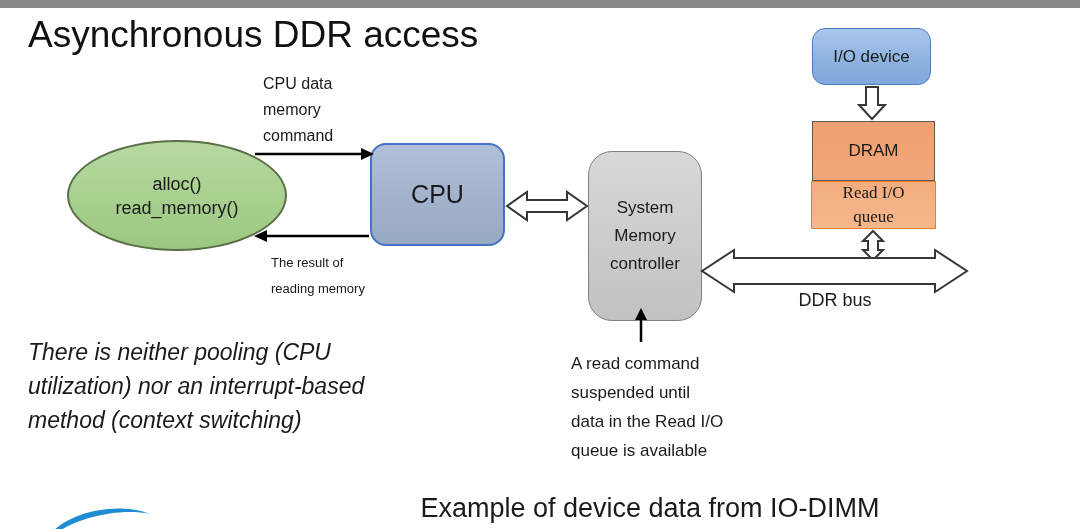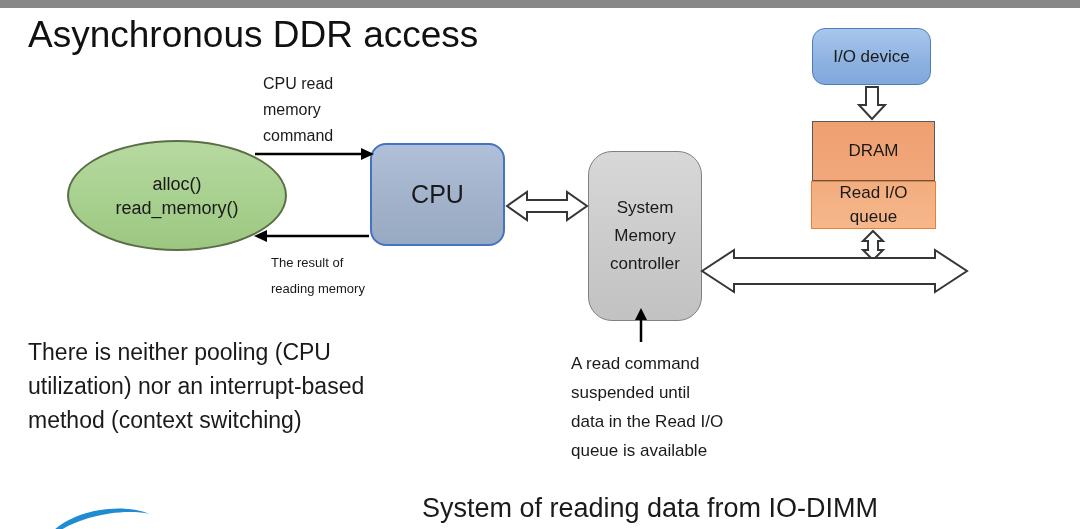--- a/index.html
+++ b/index.html
@@ -8,21 +8,21 @@
     position:relative; width:1080px; height:529px; background:#ffffff;
     overflow:hidden; font-family:"Liberation Sans", sans-serif; color:#1a1a1a;
     margin:8px auto;
   }
   .abs { position:absolute; }
   .pre { white-space:pre-line; }
   .title { left:28px; top:6px; font-size:37px; font-weight:400; color:#111; }
   .app-label { left:30px; top:86px; font-size:21px; }
   .cmd-label { left:263px; top:63px; font-size:16px; line-height:26px; }
   .result-label { left:271px; top:242px; font-size:13px; line-height:26px; }
-  .note-left { left:28px; top:327px; font-size:23px; line-height:34px; }
+  .note-left { left:28px; top:327px; font-size:23px; line-height:34px;font-style:italic; }
   .suspend-note { left:571px; top:341px; font-size:17px; line-height:29px; }
   .ddrbus-label { left:775px; top:282px; width:120px; text-align:center; font-size:18px; }
   .caption { left:240px; top:485px; width:820px; text-align:center; font-size:27px; }
 
   .node { display:flex; align-items:center; justify-content:center; text-align:center; }
   .ellipse {
     left:67px; top:132px; width:220px; height:111px; border-radius:50%;
     background:linear-gradient(180deg,#b6d9a0 0%, #a6cf8d 60%, #9cc781 100%);
     border:2px solid #5b6e47; font-size:18px; line-height:24px;
   }
@@ -42,48 +42,49 @@
     border:1.5px solid #4a7ebb; font-size:17px;
   }
   .dram {
     left:812px; top:113px; width:123px; height:60px;
     background:linear-gradient(180deg,#efa071 0%, #f2a87b 100%);
     border:1.5px solid #595959; font-size:17px;
   }
   .rioq {
     left:811px; top:173px; width:125px; height:48px;
     background:linear-gradient(180deg,#f3ad7e 0%, #f5b78c 100%);
-    border:1.5px solid #ed7d31; font-size:17px; line-height:24px;
+    border:1.5px solid #ed7d31; font-size:17px; line-height:24px;font-family:Liberation Serif, serif;
   }
   svg.overlay { position:absolute; left:0; top:0; pointer-events:none; }
   .solid-arrow { stroke:#000; stroke-width:2.5; fill:none; }
   .solid-head { fill:#000; stroke:none; }
   .open-arrow { fill:#ffffff; stroke:#363636; stroke-width:2; stroke-linejoin:miter; }
   .logo-swoosh { fill:#1e8bd2; }
   .logo-text { fill:#1e8bd2; font-family:"Liberation Sans",sans-serif; font-weight:bold; font-size:34px; }
 </style>
 </head>
 <body>
 
 <div class="slide">
 
   <div class="abs title">Asynchronous DDR access</div>
-  <div class="abs cmd-label pre">CPU read
+  <div class="abs cmd-label pre">CPU data
 memory
 command</div>
   <div class="abs result-label pre">The result of
 reading memory</div>
   <div class="abs note-left pre">There is neither pooling (CPU
 utilization) nor an interrupt-based
 method (context switching)</div>
   <div class="abs suspend-note pre">A read command
 suspended until
 data in the Read I/O
 queue is available</div>
-  <div class="abs caption">System of reading data from IO-DIMM</div>
+  <div class="abs ddrbus-label">DDR bus</div>
+  <div class="abs caption">Example of device data from IO-DIMM</div>
 
   <div class="abs node ellipse pre">alloc()
 read_memory()</div>
   <div class="abs node cpu">CPU</div>
   <div class="abs node smc pre">System
 Memory
 controller</div>
   <div class="abs node iodev">I/O device</div>
   <div class="abs node dram">DRAM</div>
   <div class="abs node rioq pre">Read I/O

